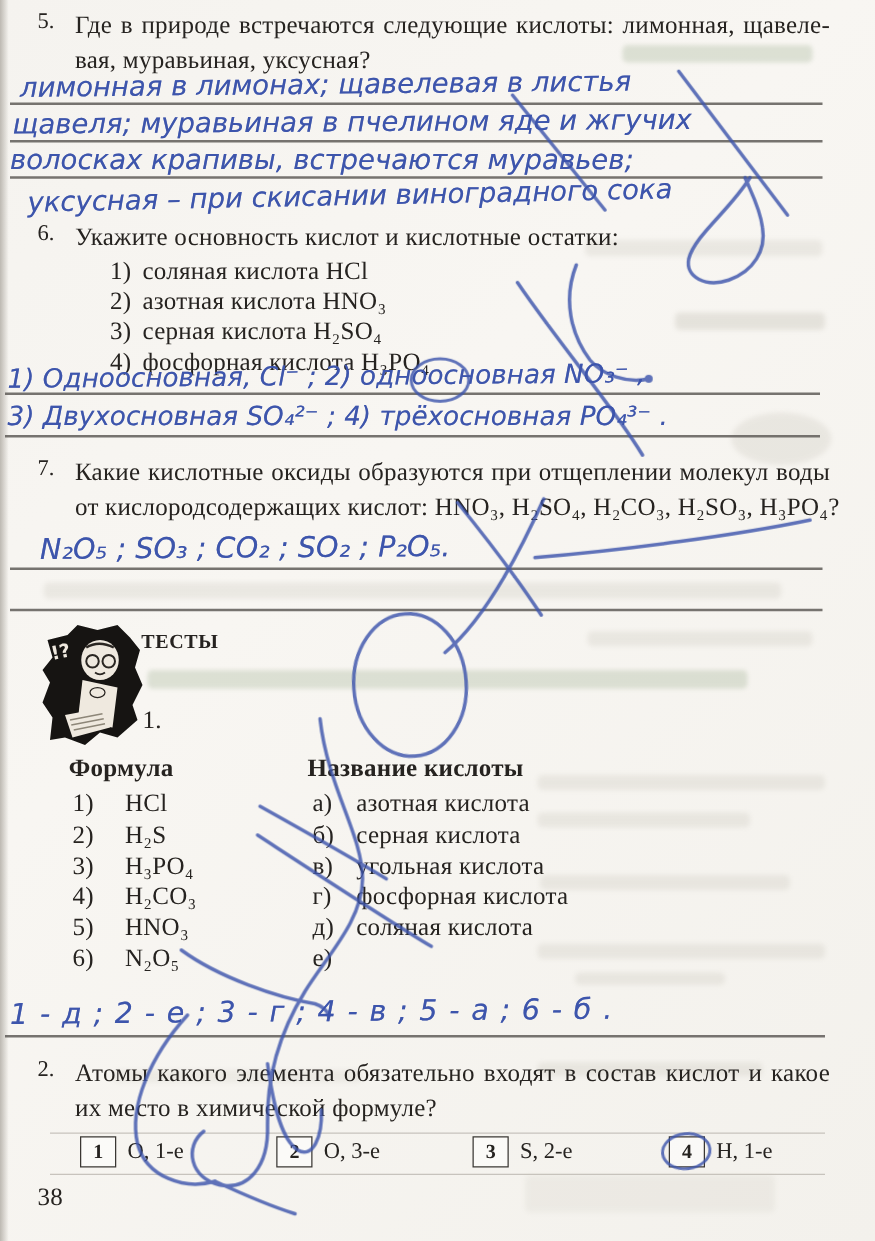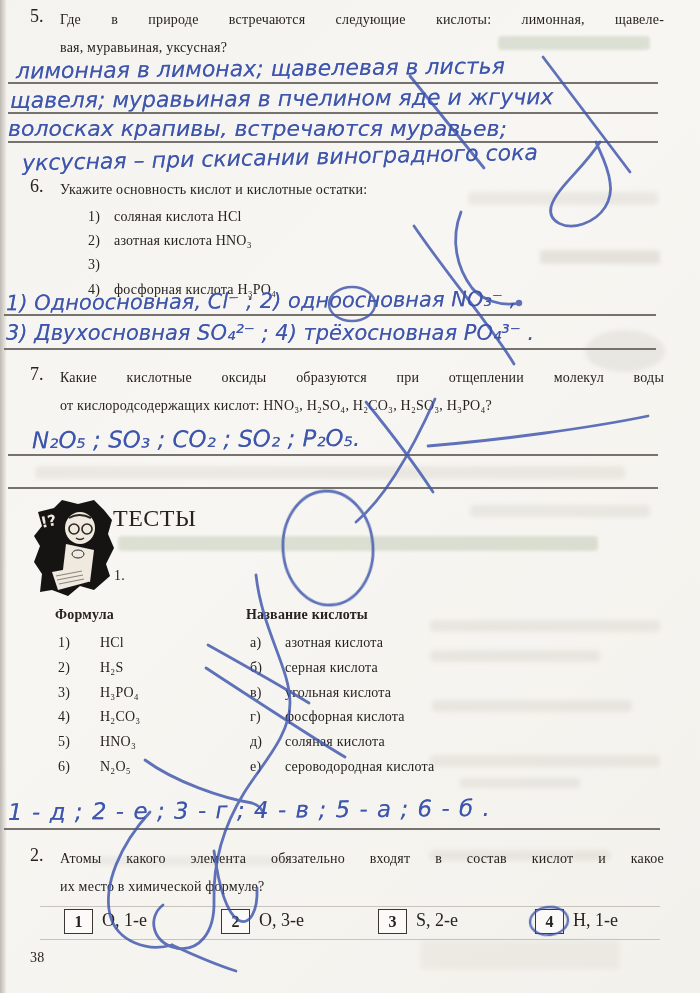--- a/index.html
+++ b/index.html
@@ -5,24 +5,24 @@
   html,body{margin:0;padding:0;}
   .page{
     position:relative; width:700px; height:993px; overflow:hidden;
     background:linear-gradient(135deg,#f5f3ef 0%,#f8f6f2 40%,#f3f1ec 100%);
     font-family:"Liberation Serif","DejaVu Serif","DejaVu Sans",serif;
     color:#262320;
   }
   .scan-edge{position:absolute;left:0;top:0;bottom:0;width:7px;
     background:linear-gradient(to right,#bdb9b2,rgba(189,185,178,0));}
   .abs{position:absolute;}
-  .printed{font-size:14px; line-height:28px; letter-spacing:.2px; white-space:nowrap;}
+  .printed{font-size:20px; line-height:28px; letter-spacing:.2px; white-space:nowrap;}
   .qnum{font-size:18px;}
   .bold{font-weight:bold;}
-  .heading{font-weight:normal;font-size:24px;letter-spacing:.5px;}
+  .heading{font-weight:bold;font-size:16px;letter-spacing:.5px;}
   .hw{
     font-family:"DejaVu Sans",sans-serif; font-style:italic;
     color:#3d55ac; white-space:nowrap;
     text-shadow:0 0 .4px rgba(61,85,172,.6);
   }
   .rule{position:absolute;height:1.5px;background:#5f5c58;opacity:.85;}
   .rule.light{height:1px;background:#c2beb7;opacity:.9;}
   .optbox{
     position:absolute;width:27px;height:23px;border:1.6px solid #3a3733;
     background:rgba(255,255,255,.55);
@@ -71,20 +71,21 @@
   <div class="abs hw" style="left:22px;top:145px;font-size:22px;transform:rotate(-1.2deg);">уксусная – при скисании виноградного сока</div>
 
   <div class="abs qnum" style="left:30px;top:176px;">6.</div>
   <div class="abs printed" style="left:60px;top:176px;">Укажите основность кислот и кислотные остатки:</div>
 
   <div class="abs printed" style="left:88px;top:203px;">1)</div>
   <div class="abs printed" style="left:114px;top:203px;">соляная кислота HCl</div>
   <div class="abs printed" style="left:88px;top:227px;">2)</div>
   <div class="abs printed" style="left:114px;top:227px;">азотная кислота HNO₃</div>
   <div class="abs printed" style="left:88px;top:251px;">3)</div>
+  <div class="abs printed" style="left:114px;top:251px;">серная кислота H₂SO₄</div>
   <div class="abs printed" style="left:88px;top:276px;">4)</div>
   <div class="abs printed" style="left:114px;top:276px;">фосфорная кислота H₃PO₄</div>
 
   <div class="abs hw" style="left:6px;top:289px;font-size:21px;transform:rotate(-0.5deg);">1) Одноосновная, Cl⁻ ;  2) одноосновная NO₃⁻ ,</div>
   <div class="rule" style="left:4px;top:314px;width:652px;"></div>
   <div class="abs hw" style="left:6px;top:321px;font-size:21px;">3) Двухосновная SO₄²⁻ ;  4) трёхосновная PO₄³⁻ .</div>
   <div class="rule" style="left:4px;top:348px;width:652px;"></div>
 
   <div class="abs qnum" style="left:30px;top:364px;">7.</div>
   <div class="abs printed" style="left:60px;top:364px;width:604px;text-align:justify;text-align-last:justify;">Какие кислотные оксиды образуются при отщеплении молекул воды</div>
@@ -131,21 +132,20 @@
   <div class="abs printed" style="left:285px;top:629px;">азотная кислота</div>
   <div class="abs printed" style="left:250px;top:654px;">б)</div>
   <div class="abs printed" style="left:285px;top:654px;">серная кислота</div>
   <div class="abs printed" style="left:250px;top:679px;">в)</div>
   <div class="abs printed" style="left:285px;top:679px;">угольная кислота</div>
   <div class="abs printed" style="left:250px;top:703px;">г)</div>
   <div class="abs printed" style="left:285px;top:703px;">фосфорная кислота</div>
   <div class="abs printed" style="left:250px;top:728px;">д)</div>
   <div class="abs printed" style="left:285px;top:728px;">соляная кислота</div>
   <div class="abs printed" style="left:250px;top:753px;">е)</div>
-  <div class="abs printed" style="left:285px;top:753px;">сероводородная кислота</div>
 
   <div class="abs hw" style="left:8px;top:797px;font-size:23px;transform:rotate(-0.5deg);letter-spacing:1px;">1 - д ; 2 - е ; 3 - г ; 4 - в ; 5 - а ; 6 - б .</div>
   <div class="rule" style="left:4px;top:828px;width:656px;"></div>
 
   <div class="abs qnum" style="left:30px;top:845px;">2.</div>
   <div class="abs printed" style="left:60px;top:845px;width:604px;text-align:justify;text-align-last:justify;">Атомы какого элемента обязательно входят в состав кислот и какое</div>
   <div class="abs printed" style="left:60px;top:873px;">их место в химической формуле?</div>
 
   <div class="rule light" style="left:40px;top:906px;width:620px;"></div>
   <div class="optbox" style="left:64px;top:909px;">1</div>

